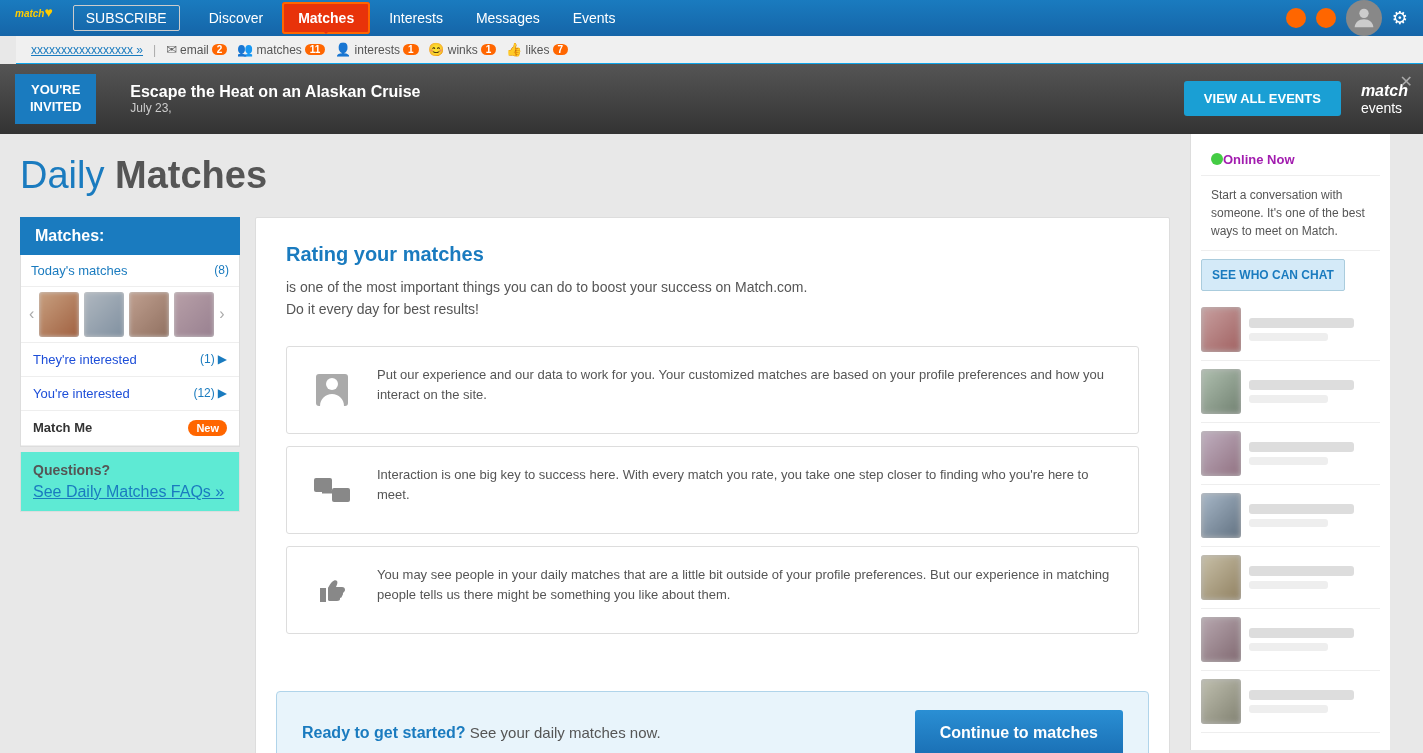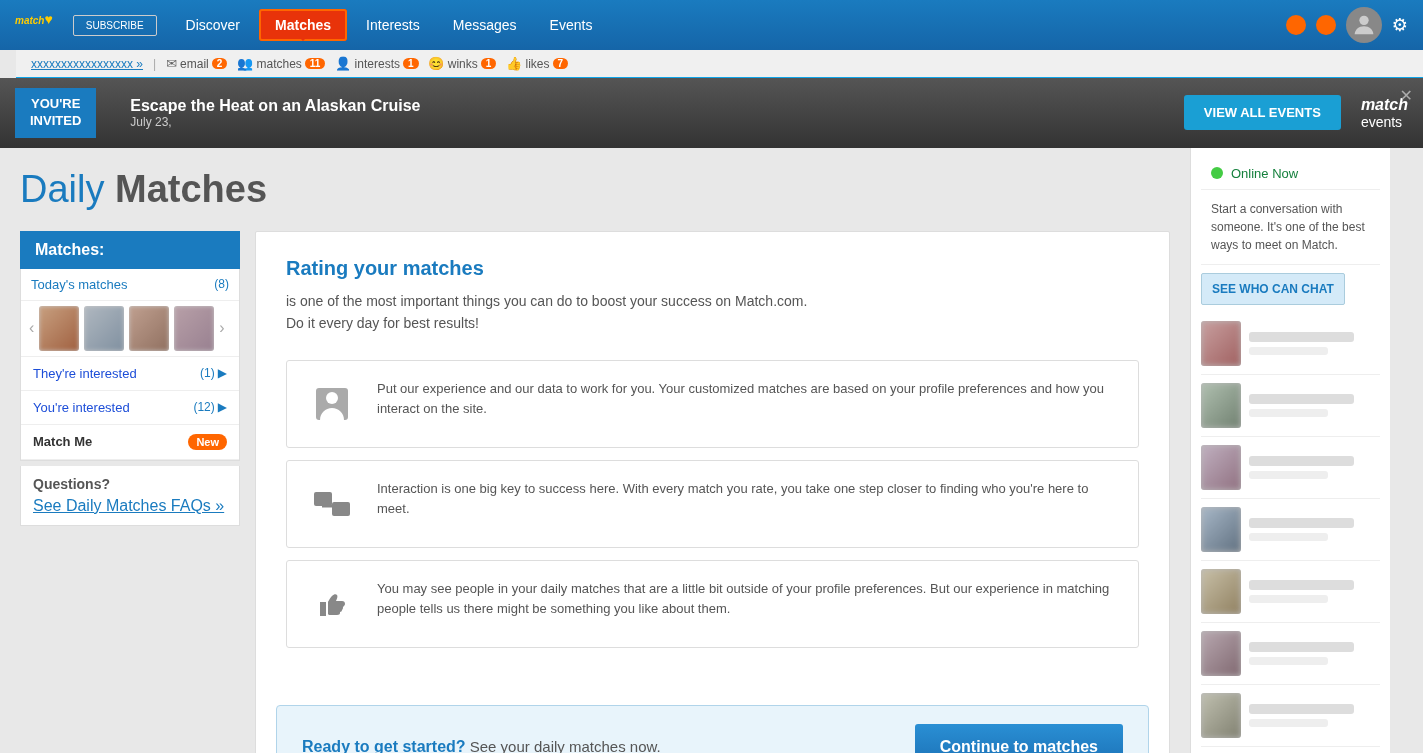--- a/index.html
+++ b/index.html
@@ -1,41 +1,41 @@
 <!DOCTYPE html>
 <html><head>
   <meta charset="utf-8">
   <style>
     * { margin: 0; padding: 0; box-sizing: border-box; }
     body { font-family: Arial, sans-serif; background: #e8e8e8; font-size: 13px; color: #333; overflow-x: hidden; }
 
     
     #header {
       background: linear-gradient(180deg, #1a7bbf 0%, #1565a8 100%);
-      height: 50px;
+      height: 36px;
       display: flex;
       align-items: center;
       padding: 8px 15px;
       position: relative;
     }
     #logo {
       color: white;
       font-size: 26px;
       font-weight: bold;
       margin-right: 20px;
       font-style: italic;
     }
     #logo span { color: #ffcc00; font-size: 10px; vertical-align: super; }
     #subscribe-btn {
       border: 1px solid #ccc;
       background: transparent;
       color: white;
       padding: 4px 12px;
       cursor: pointer;
-      font-size: 10px;
+      font-size: 14px;
       border-radius: 2px;
       margin-right: 15px;
     }
     #nav {
       display: flex;
       align-items: center;
       gap: 5px;
       flex: 1;
     }
     .nav-item {
@@ -260,21 +260,21 @@
       background: #ff6600;
       color: white;
       border-radius: 10px;
       padding: 2px 8px;
       font-size: 11px;
       font-weight: bold;
     }
 
     
     #questions-box {
-      background: #ffffff;
+      background: #5eead4;
       border: 1px solid #ddd;
       border-top: none;
       padding: 10px 12px;
       margin-top: 5px;
     }
     #questions-title { font-size: 14px; font-weight: bold; color: #555; margin-bottom: 5px; }
     #faqs-link { color: #1a7bbf; font-size: 16px; cursor: pointer; text-decoration: underline; }
 
     
     #main-content {
@@ -339,26 +339,25 @@
     #right-panel {
       width: 200px;
       flex-shrink: 0;
       background: white;
       border-left: 1px solid #ddd;
       padding: 10px;
     }
     #online-now-header {
       display: flex;
       align-items: center;
-      gap: 8px;
       padding: 8px 10px;
       border-bottom: 1px solid #eee;
-      color: #15803d;
+      color: #a21caf;
       font-size: 13px;
-      font-weight: normal;
+      font-weight: bold;
     }
     .green-dot { width: 12px; height: 12px; background: #44cc44; border-radius: 50%; }
     #chat-promo {
       padding: 10px;
       font-size: 12px;
       color: #555;
       line-height: 1.5;
       border-bottom: 1px solid #eee;
     }
     #see-chat-btn {

